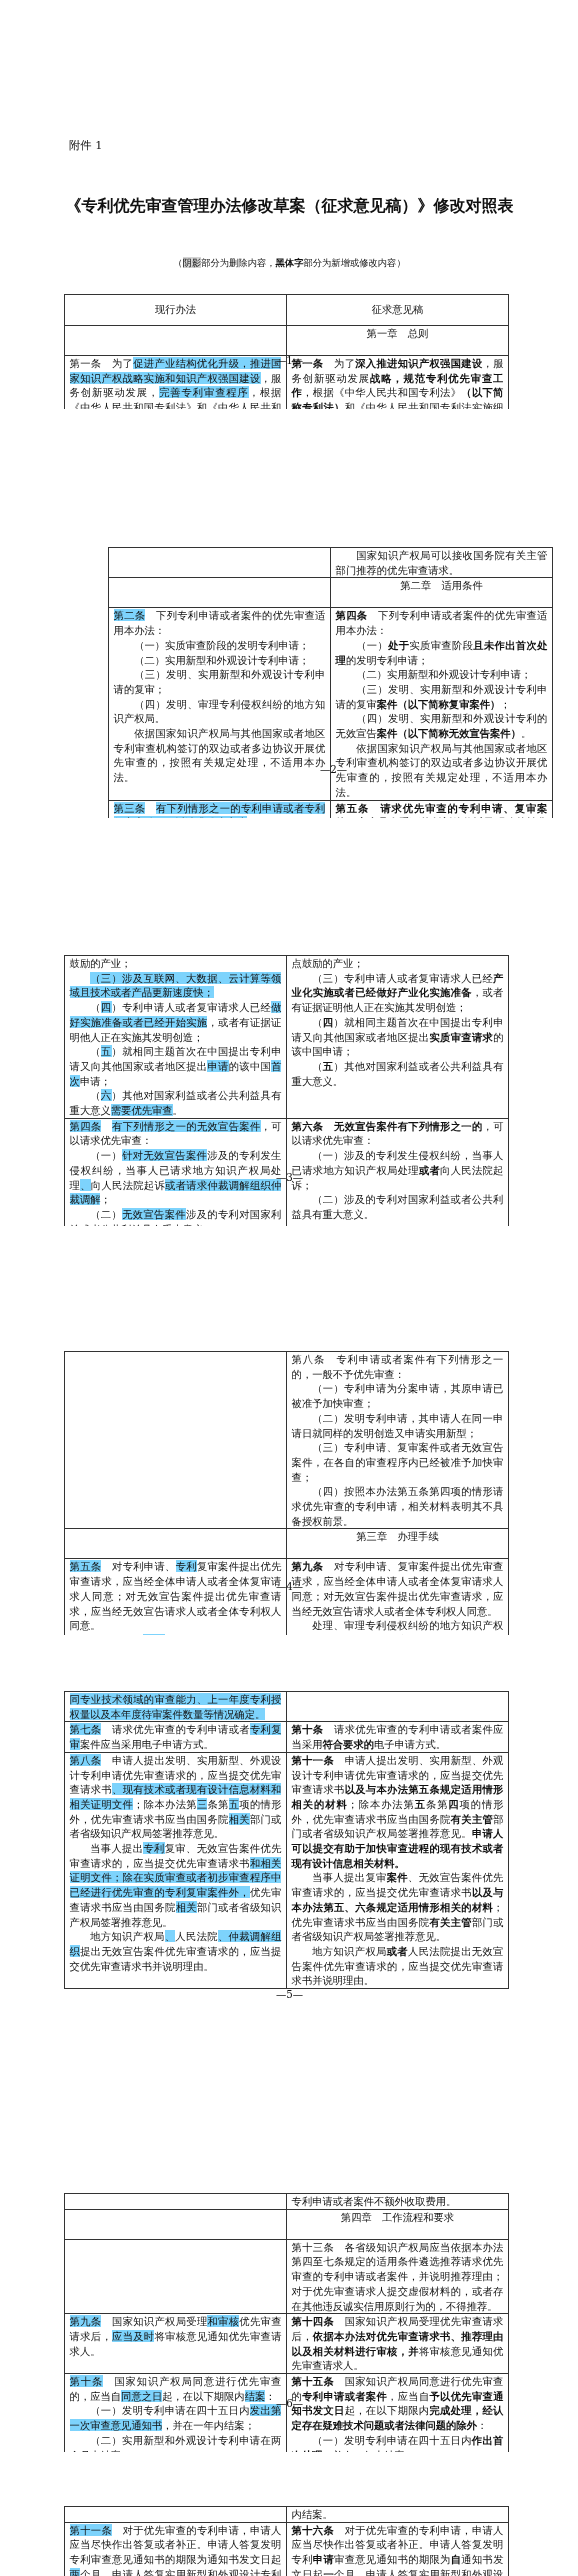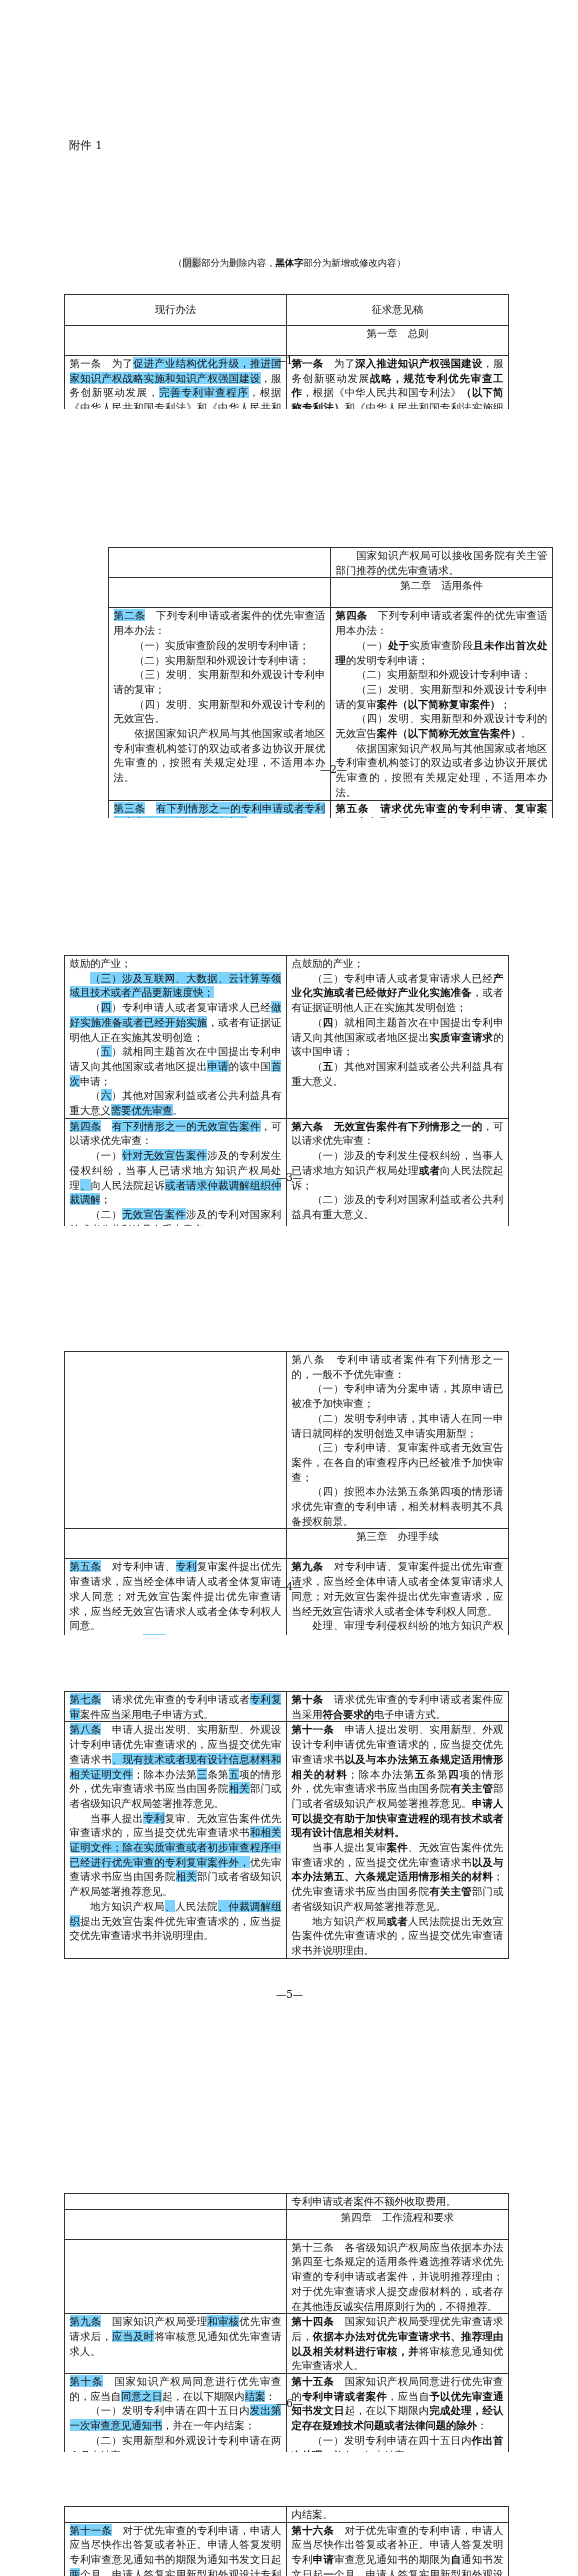--- a/index.html
+++ b/index.html
@@ -21,20 +21,21 @@
   .ind { text-indent:2em; }
   .sh { background:#7dd3fc; }
   .b { font-weight:bold; font-family:"DejaVu Sans","Liberation Sans",sans-serif; }
   .pnum { position:absolute; top:354px; left:0; width:579px; text-align:center; font-size:10.3px; font-family:"DejaVu Serif",serif; }
 </style>
 </head>
 <body>
 
 <div class="page" style="top:0px;">
   <div class="attach-label">附件 1</div>
+  <div class="doc-title">《专利优先审查管理办法修改草案（征求意见稿）》修改对照表</div>
   <div class="doc-note">
     <span>（</span><span class="shade">阴影</span><span>部分为删除内容，</span><span class="bold">黑体字</span><span>部分为新增或修改内容）</span>
   </div>
   <table class="cmp" style="top:294px;">
     <colgroup>
         <col class="c1">
         <col class="c2">
       </colgroup>
     <tbody>
         <tr>
@@ -75,21 +76,21 @@
     <tr>
       <td></td>
       <td class="chapter">第二章　适用条件</td>
     </tr>
     <tr>
       <td>
             <p class="p"><span class="sh">第二条</span><span>　下列专利申请或者案件的优先审查适用本办法：</span></p>
             <p class="p ind"><span>（一）实质审查阶段的发明专利申请；</span></p>
             <p class="p ind"><span>（二）实用新型和外观设计专利申请；</span></p>
             <p class="p ind"><span>（三）发明、实用新型和外观设计专利申请的复审；</span></p>
-            <p class="p ind"><span>（四）发明、实用新型和外观设计专利的无效宣告。</span></p>
+            <p class="p ind"><span>（四）发明、审理专利侵权纠纷的地方知识产权局。</span></p>
             <p class="p ind"><span>依据国家知识产权局与其他国家或者地区专利审查机构签订的双边或者多边协议开展优先审查的，按照有关规定处理，不适用本办法。</span></p>
           </td>
       <td>
             <p class="p"><span class="b">第四条</span><span>　下列专利申请或者案件的优先审查适用本办法：</span></p>
             <p class="p ind"><span>（一）</span><span class="b">处于</span><span>实质审查阶段</span><span class="b">且未作出首次处理</span><span>的发明专利申请；</span></p>
             <p class="p ind"><span>（二）实用新型和外观设计专利申请；</span></p>
             <p class="p ind"><span>（三）发明、实用新型和外观设计专利申请的复审</span><span class="b">案件（以下简称复审案件）</span><span>；</span></p>
             <p class="p ind"><span>（四）发明、实用新型和外观设计专利的无效宣告</span><span class="b">案件（以下简称无效宣告案件）</span><span>。</span></p>
             <p class="p ind"><span>依据国家知识产权局与其他国家或者地区专利审查机构签订的双边或者多边协议开展优先审查的，按照有关规定处理，不适用本办法。</span></p>
           </td>
@@ -184,20 +185,26 @@
   <div class="pnum">—4—</div>
 </div>
 
 <div class="page" style="top:1634px;">
   <table class="cmp" style="top:57px;">
     <colgroup>
         <col class="c1">
         <col class="c2">
       </colgroup>
     <tbody>
+        <tr>
+      <td>
+            <p class="p"><span class="sh">同专业技术领域的审查能力、上一年度专利授权量以及本年度待审案件数量等情况确定。</span></p>
+          </td>
+      <td></td>
+    </tr>
     <tr>
       <td>
             <p class="p"><span class="sh">第七条</span><span>　请求优先审查的专利申请或者</span><span class="sh">专利复审</span><span>案件应当采用电子申请方式。</span></p>
           </td>
       <td>
             <p class="p"><span class="b">第十条</span><span>　请求优先审查的专利申请或者案件应当采用</span><span class="b">符合要求的</span><span>电子申请方式。</span></p>
           </td>
     </tr>
     <tr>
       <td>

